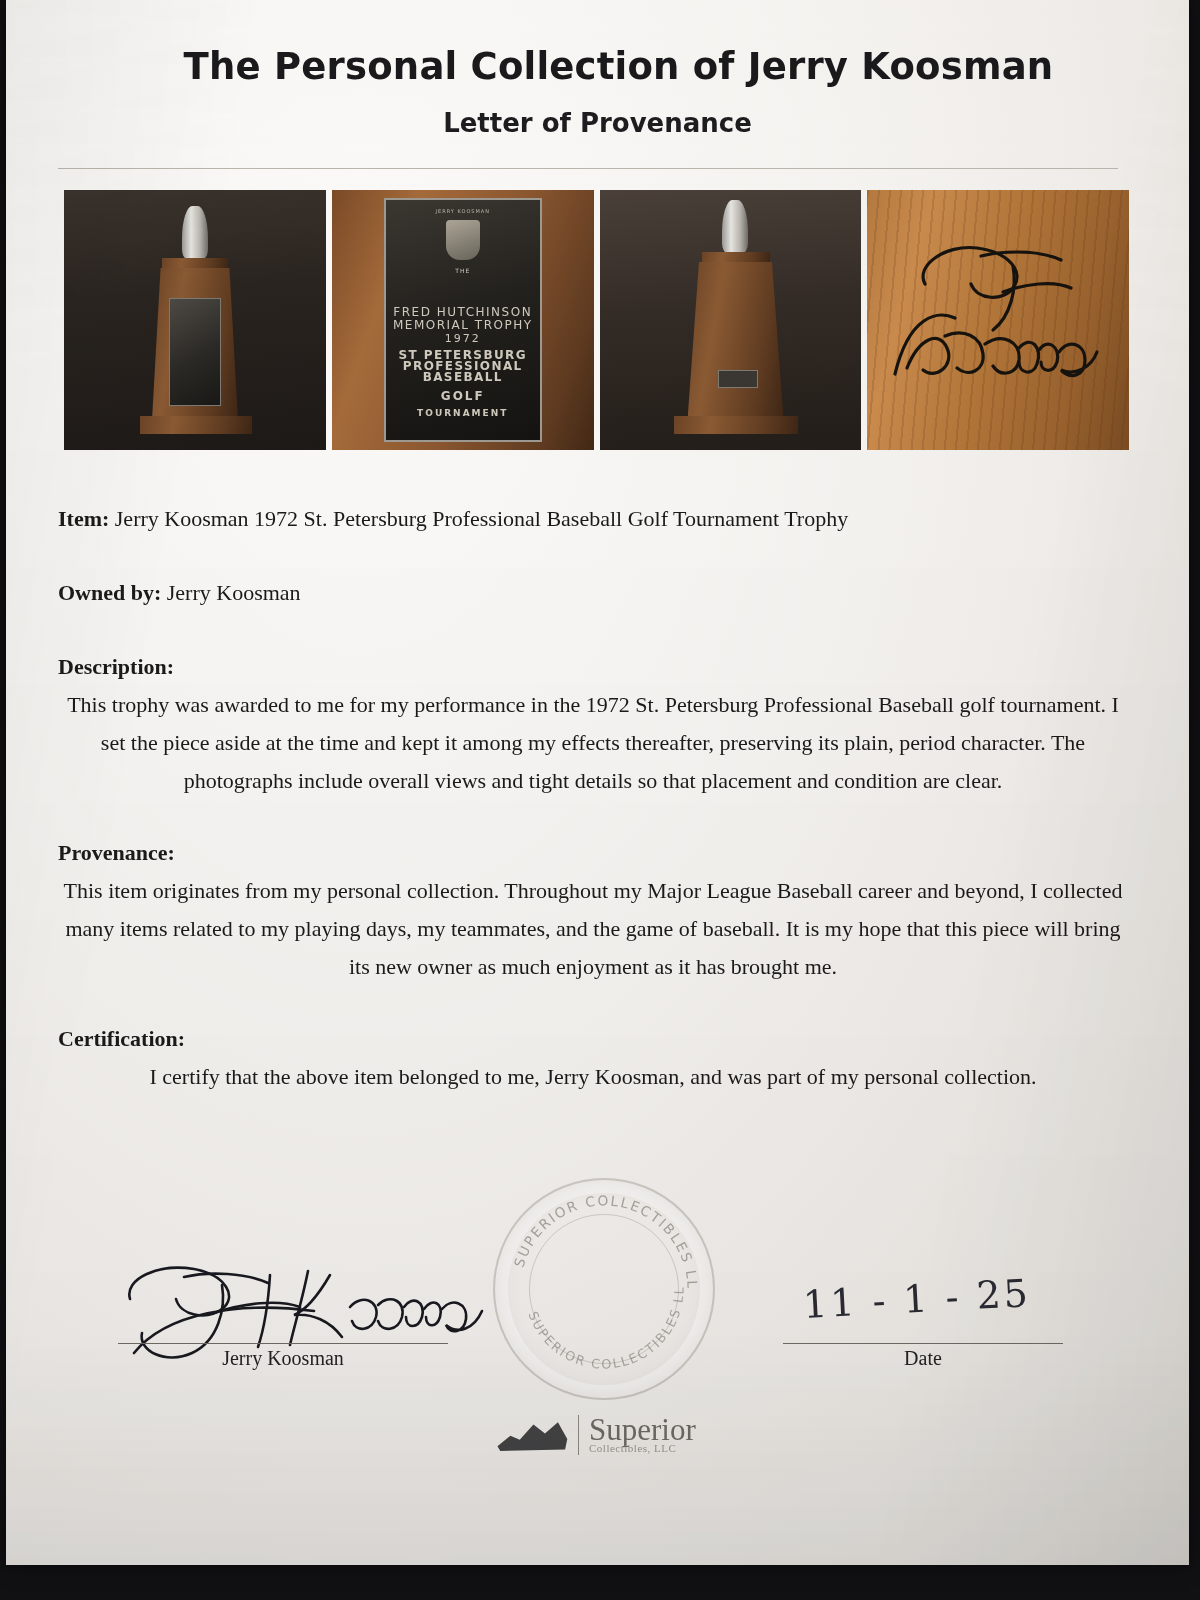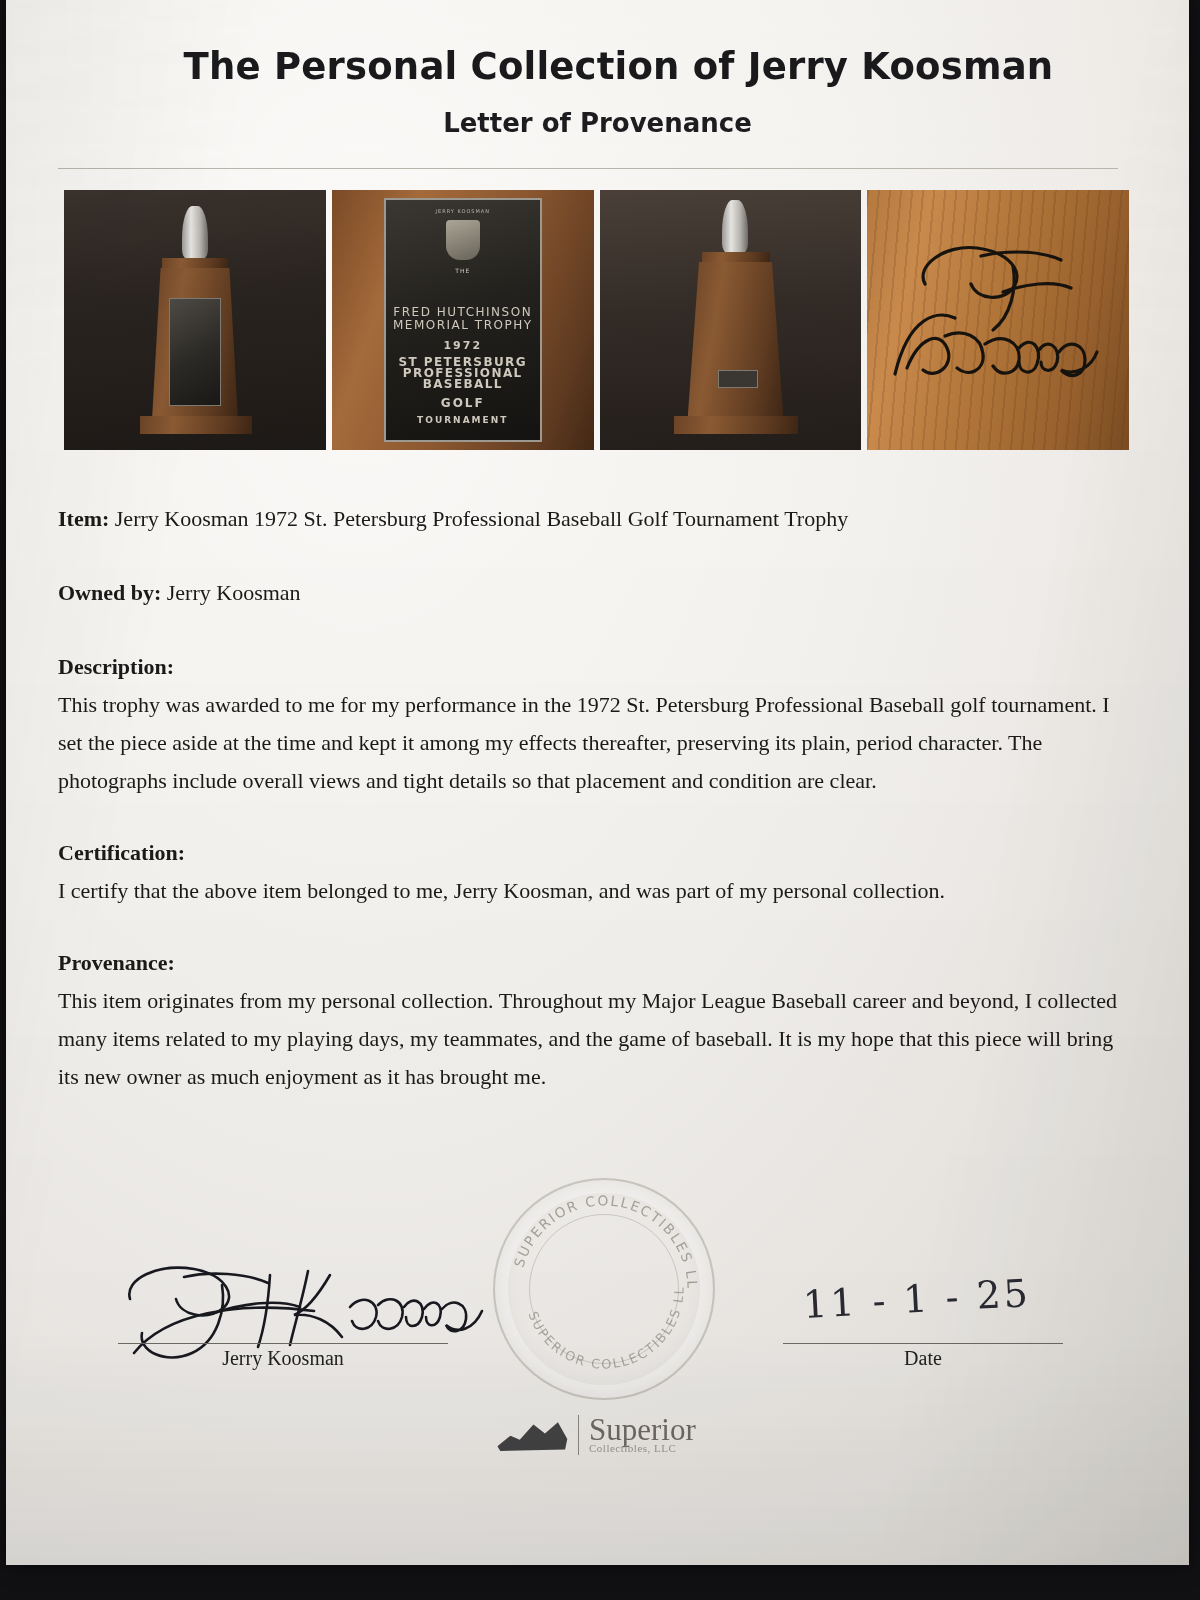--- a/index.html
+++ b/index.html
@@ -129,21 +129,21 @@
   .plate .tiny { font-size: 5px; letter-spacing: 1px; opacity: .85; }
   .plate .crest {
     width: 34px; height: 40px;
     margin: 6px auto 4px;
     background: linear-gradient(160deg,#b9b2a3,#6f6a5f);
     border-radius: 4px 4px 14px 14px;
     opacity: .9;
   }
   .plate .l1 { font-size: 6px; letter-spacing: 1px; margin-top: 7px; }
   .plate .l2 { font-size: 12px; font-weight: normal; letter-spacing: 1.5px; line-height: 13px; margin-top: 32px; }
-  .plate .l3 { font-size: 11px; font-weight: bold; letter-spacing: 2px; margin-top: 7px; }
+  .plate .l3 { font-size: 11px; font-weight: normal; letter-spacing: 2px; }
   .plate .l4 { font-size: 12px; font-weight: bold; letter-spacing: 1.4px; line-height: 11px; margin-top: 5px; }
   .plate .l5 { font-size: 12px; font-weight: bold; letter-spacing: 2px; margin-top: 6px; }
   .plate .l6 { font-size: 9px; font-weight: bold; letter-spacing: 2px; margin-top: 5px; }
 
   
   .sigwood {
     position: absolute; inset: 0;
     background: linear-gradient(105deg,#b4793f 0%, #c98a4c 20%, #b07438 50%, #97602d 78%, #7a4c22 100%);
   }
   .sigwood::before {
@@ -163,21 +163,21 @@
     top: 500px;
     width: 1070px;
     font-family: "Liberation Serif", serif;
     font-size: 22px;
     line-height: 38px;
     color: #1b1a18;
   }
   .lbl { font-weight: bold; }
   .field { margin-bottom: 36px; }
   .sec-head { font-weight: bold; margin-bottom: 0px; }
-  .para { text-align: left; }
+  .para { text-align: center; }
   .block { margin-bottom: 34px; }
 
   
   .sign-area {
     position: absolute;
     left: 52px;
     top: 1255px;
     width: 1070px;
     height: 130px;
   }
@@ -350,27 +350,27 @@
       <span class="lbl">Owned by:</span>
       <span>Jerry Koosman</span>
     </div>
 
     <div class="block">
       <div class="sec-head">Description:</div>
       <div class="para">This trophy was awarded to me for my performance in the 1972 St. Petersburg Professional Baseball golf tournament. I set the piece aside at the time and kept it among my effects thereafter, preserving its plain, period character. The photographs include overall views and tight details so that placement and condition are clear.</div>
     </div>
 
     <div class="block">
+      <div class="sec-head">Provenance:</div>
+      <div class="para">This item originates from my personal collection. Throughout my Major League Baseball career and beyond, I collected many items related to my playing days, my teammates, and the game of baseball. It is my hope that this piece will bring its new owner as much enjoyment as it has brought me.</div>
+    </div>
+
+    <div class="block">
       <div class="sec-head">Certification:</div>
       <div class="para">I certify that the above item belonged to me, Jerry Koosman, and was part of my personal collection.</div>
-    </div>
-
-    <div class="block">
-      <div class="sec-head">Provenance:</div>
-      <div class="para">This item originates from my personal collection. Throughout my Major League Baseball career and beyond, I collected many items related to my playing days, my teammates, and the game of baseball. It is my hope that this piece will bring its new owner as much enjoyment as it has brought me.</div>
     </div>
   </div>
 
   <div class="embossed-seal">
     <div class="inner"></div>
     <svg class="seal-text" viewBox="0 0 222 222">
       <defs>
         <path id="arcTop" d="M 26 111 A 85 85 0 0 1 196 111"></path>
         <path id="arcBottom" d="M 30 111 A 81 81 0 0 0 192 111"></path>
       </defs>

